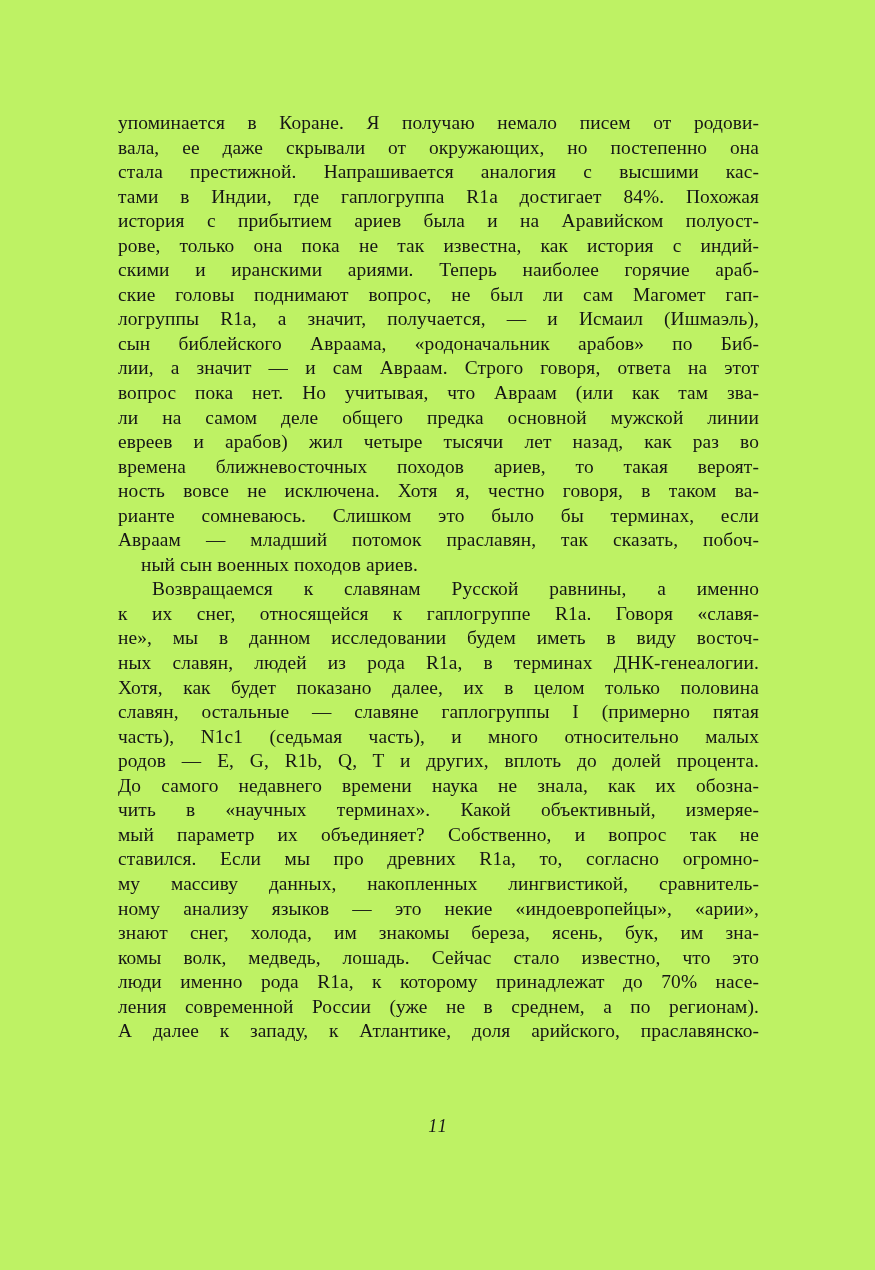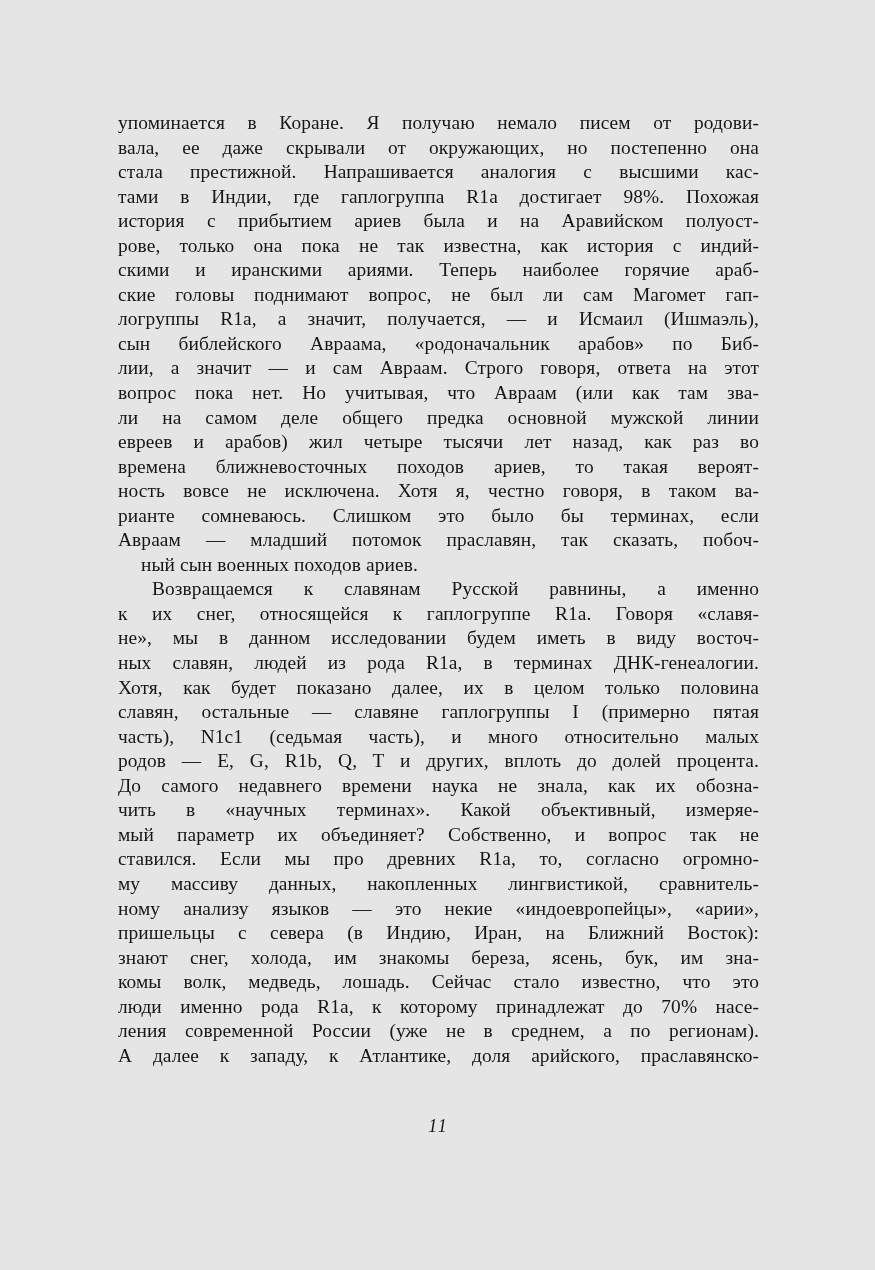--- a/index.html
+++ b/index.html
@@ -10,21 +10,21 @@
     width: 875px;
     height: 1270px;
     background: #ffffff;
     position: relative;
     font-family: "Liberation Serif", serif;
     overflow: hidden;
   }
   .page {
     position: absolute;
     inset: 0;
-    background: #e5e5e5;
+    background: #bef264;
   }
   .text-block {
     position: absolute;
     left: 118px;
     top: 111px;
     width: 641px;
     color: #161616;
     font-size: 19.4px;
     line-height: 24.55px;
     letter-spacing: 0.1px;
@@ -55,21 +55,21 @@
   }
 </style>
 </head>
 <body>
 
 <div class="page">
   <div class="text-block">
       <div class="line">упоминается в Коране. Я получаю немало писем от родови-</div>
       <div class="line">вала, ее даже скрывали от окружающих, но постепенно она</div>
       <div class="line">стала престижной. Напрашивается аналогия с высшими кас-</div>
-      <div class="line">тами в Индии, где гаплогруппа R1a достигает 98%. Похожая</div>
+      <div class="line">тами в Индии, где гаплогруппа R1a достигает 84%. Похожая</div>
       <div class="line">история с прибытием ариев была и на Аравийском полуост-</div>
       <div class="line">рове, только она пока не так известна, как история с индий-</div>
       <div class="line">скими и иранскими ариями. Теперь наиболее горячие араб-</div>
       <div class="line">ские головы поднимают вопрос, не был ли сам Магомет гап-</div>
       <div class="line">логруппы R1a, а значит, получается, — и Исмаил (Ишмаэль),</div>
       <div class="line">сын библейского Авраама, «родоначальник арабов» по Биб-</div>
       <div class="line">лии, а значит — и сам Авраам. Строго говоря, ответа на этот</div>
       <div class="line">вопрос пока нет. Но учитывая, что Авраам (или как там зва-</div>
       <div class="line">ли на самом деле общего предка основной мужской линии</div>
       <div class="line">евреев и арабов) жил четыре тысячи лет назад, как раз во</div>
@@ -85,21 +85,20 @@
       <div class="line">Хотя, как будет показано далее, их в целом только половина</div>
       <div class="line">славян, остальные — славяне гаплогруппы I (примерно пятая</div>
       <div class="line">часть), N1c1 (седьмая часть), и много относительно малых</div>
       <div class="line">родов — E, G, R1b, Q, T и других, вплоть до долей процента.</div>
       <div class="line">До самого недавнего времени наука не знала, как их обозна-</div>
       <div class="line">чить в «научных терминах». Какой объективный, измеряе-</div>
       <div class="line">мый параметр их объединяет? Собственно, и вопрос так не</div>
       <div class="line">ставился. Если мы про древних R1a, то, согласно огромно-</div>
       <div class="line">му массиву данных, накопленных лингвистикой, сравнитель-</div>
       <div class="line">ному анализу языков — это некие «индоевропейцы», «арии»,</div>
-      <div class="line">пришельцы с севера (в Индию, Иран, на Ближний Восток):</div>
       <div class="line">знают снег, холода, им знакомы береза, ясень, бук, им зна-</div>
       <div class="line">комы волк, медведь, лошадь. Сейчас стало известно, что это</div>
       <div class="line">люди именно рода R1a, к которому принадлежат до 70% насе-</div>
       <div class="line">ления современной России (уже не в среднем, а по регионам).</div>
       <div class="line">А далее к западу, к Атлантике, доля арийского, праславянско-</div>
     </div>
   <div class="page-number">11</div>
 </div>
 
 </body></html>

